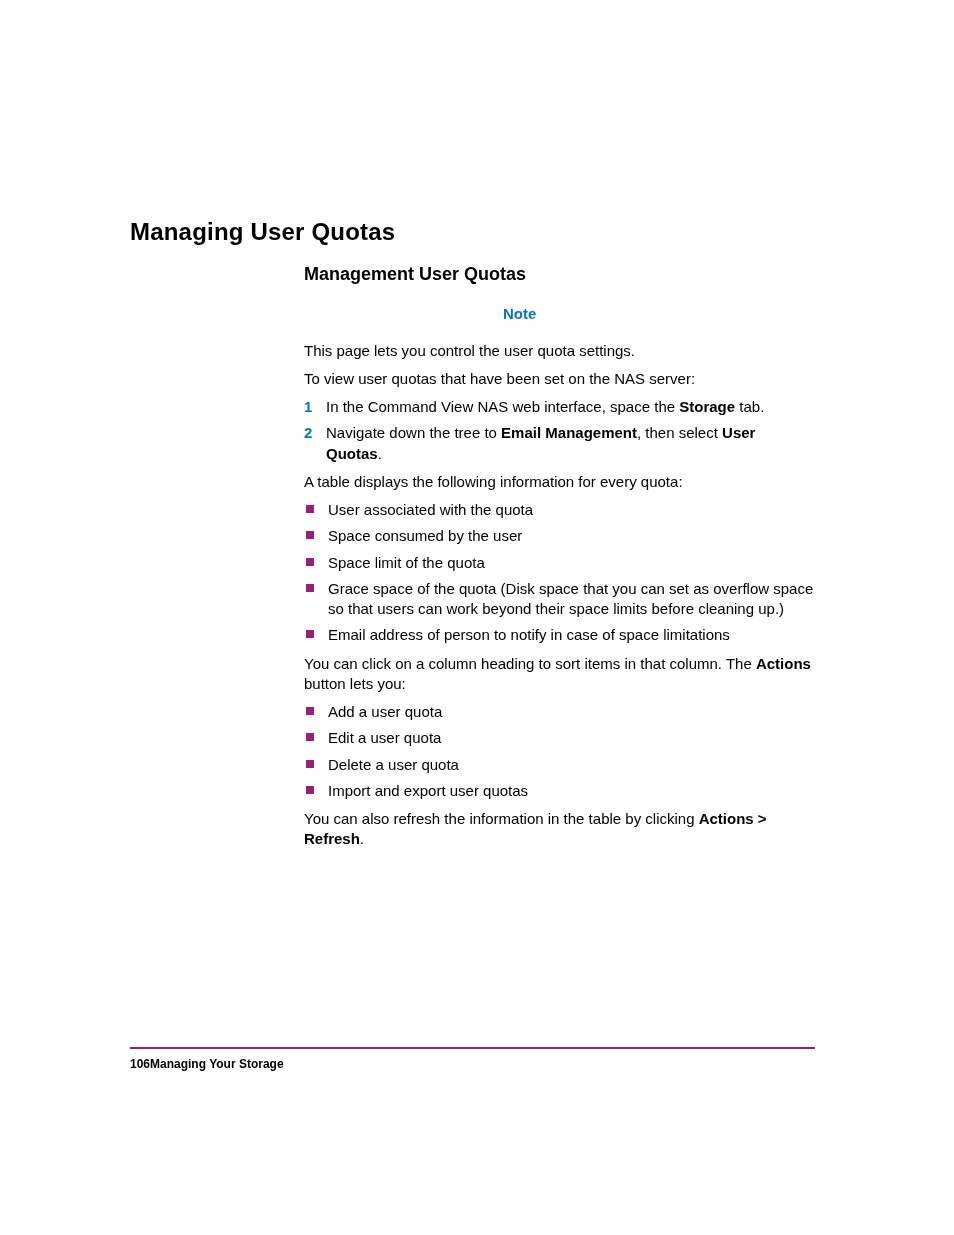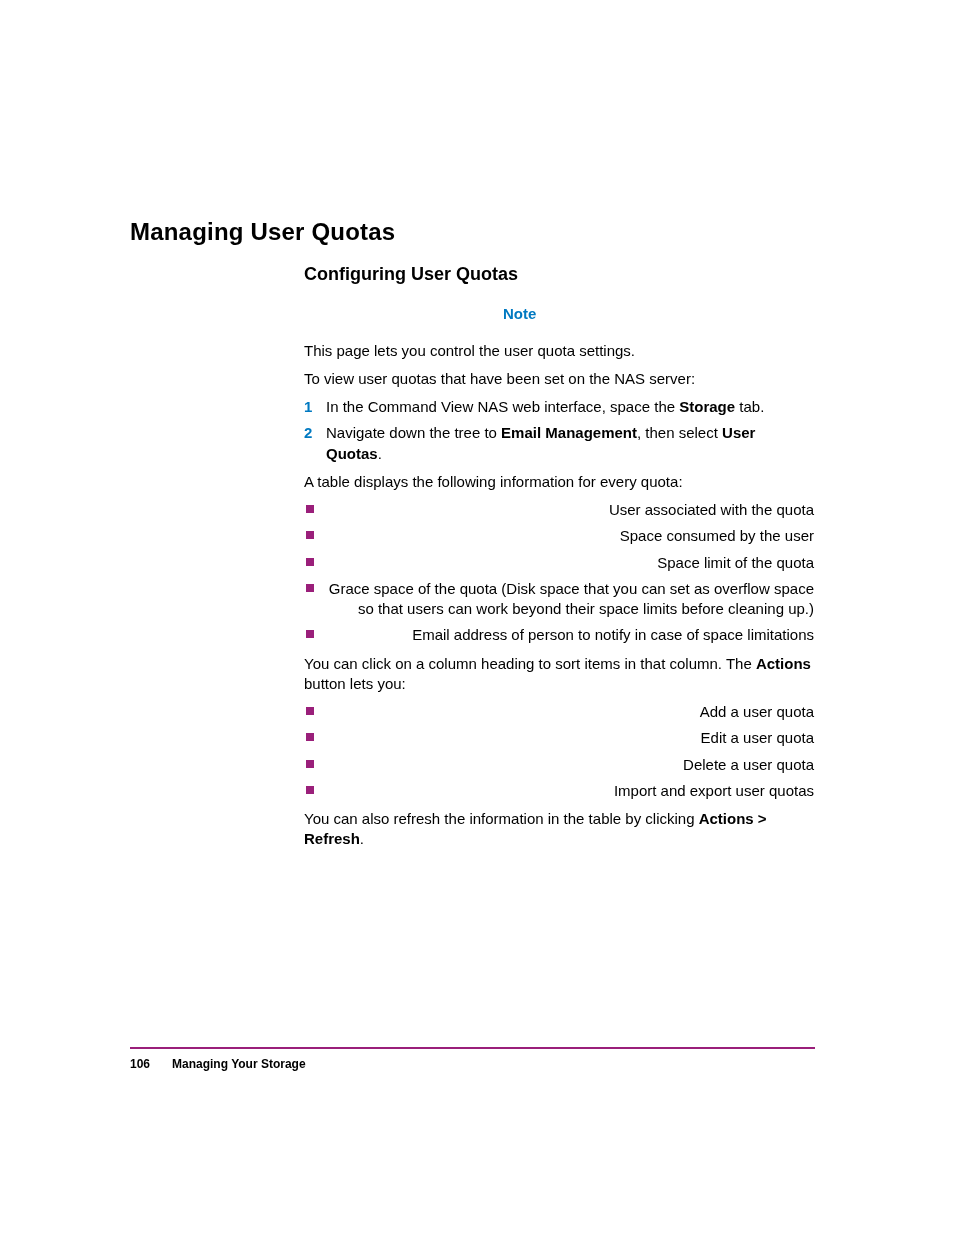--- a/index.html
+++ b/index.html
@@ -90,50 +90,49 @@
     width: 8px;
     height: 8px;
     background: #9a1f7a;
     flex-shrink: 0;
     margin-top: 5px;
     margin-left: 2px;
     margin-right: 14px;
   }
   ul.sqlist li .txt {
     flex: 1;
-    text-align: right;
   }
   .bold { font-weight: bold; }
   .footer-rule {
     position: absolute;
     left: 130px;
     bottom: 186px;
     width: 685px;
     height: 2px;
     background: #9a1f7a;
   }
   .footer {
     position: absolute;
     left: 130px;
     bottom: 164px;
     font-size: 12px;
     font-weight: bold;
   }
-  .footer .pg { margin-right: 22px; }
+  .footer .pg { margin-right: 0; }
 </style>
 </head>
 <body>
 
 <div class="page">
 
   <div class="h1">Managing User Quotas</div>
 
   <div class="content">
 
-    <div class="h2">Configuring User Quotas</div>
+    <div class="h2">Management User Quotas</div>
 
     <div class="note-row">
       <div class="note-label">Note</div>
     </div>
 
     <div class="para">This page lets you control the user quota settings.</div>
     <div class="para">To view user quotas that have been set on the NAS server:</div>
 
     <ol class="numlist">
       <li>

